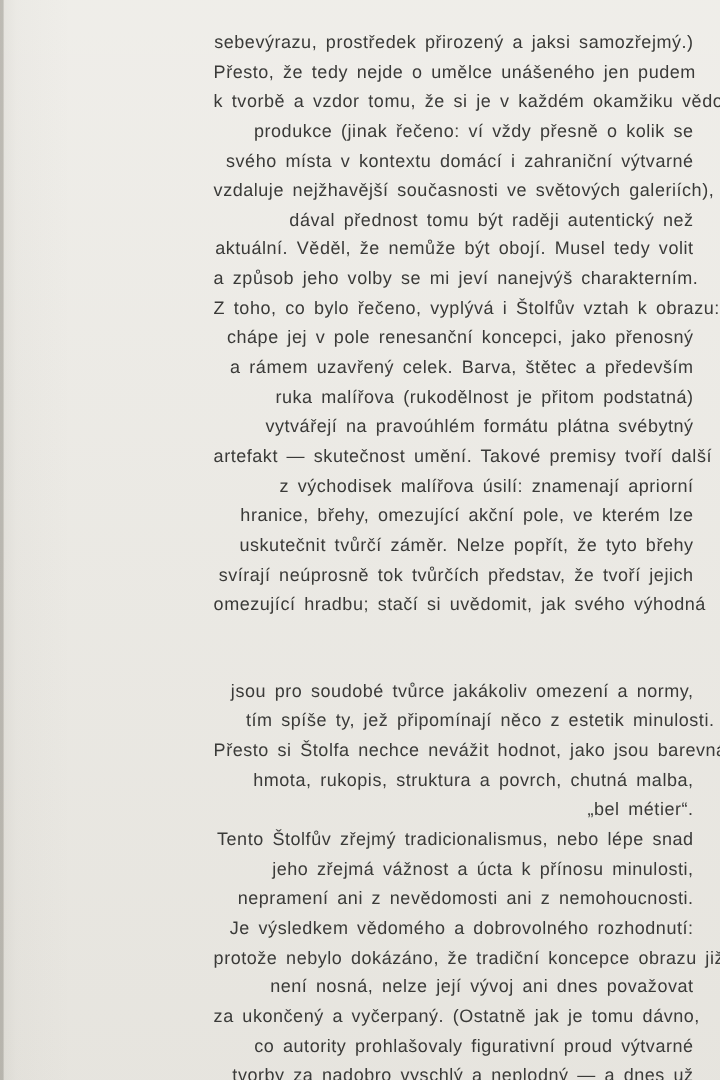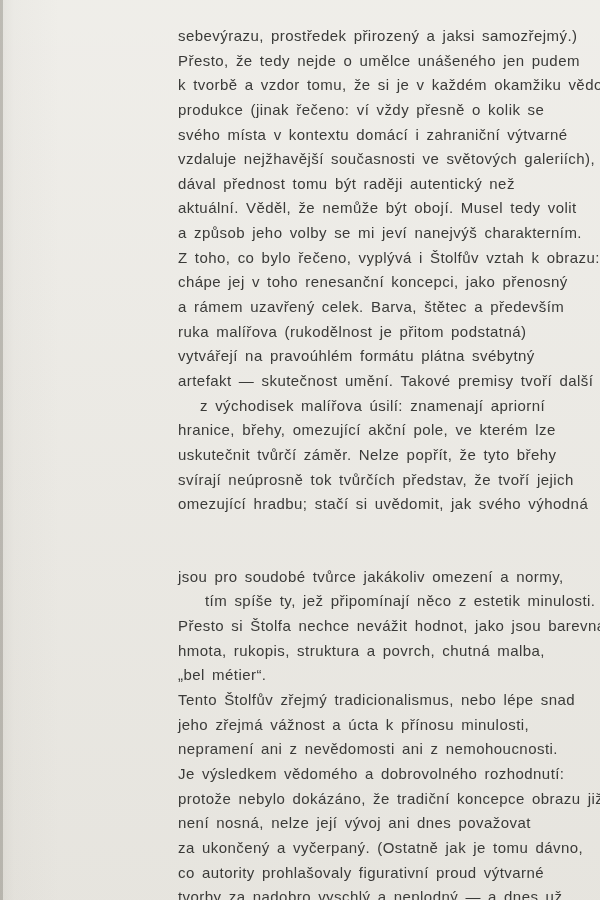--- a/index.html
+++ b/index.html
@@ -13,20 +13,21 @@
     background: #eae8e2;
     font-family: "Liberation Sans", "DejaVu Sans", sans-serif;
   }
   .scan {
     position: relative;
     width: 600px;
     height: 900px;
     background:
       linear-gradient(90deg, rgba(120,115,105,0.10) 0px, rgba(120,115,105,0.03) 14px, rgba(0,0,0,0) 60px),
       linear-gradient(180deg, rgba(255,255,255,0.25), rgba(0,0,0,0.015));
+    text-align: right;
   }
   .edge-line {
     position: absolute;
     left: 0; top: 0;
     width: 3px; height: 900px;
     background: rgba(90,85,75,0.28);
   }
   .textblock {
     position: absolute;
     left: 178px;
@@ -54,21 +55,21 @@
       <div class="line" style="color: rgb(58, 58, 56);">sebevýrazu, prostředek přirozený a jaksi samozřejmý.)</div>
       <div class="line" style="color: rgb(58, 58, 56);">Přesto, že tedy nejde o umělce unášeného jen pudem</div>
       <div class="line" style="color: rgb(58, 58, 56);">k tvorbě a vzdor tomu, že si je v každém okamžiku vědom</div>
       <div class="line" style="color: rgb(58, 58, 56);">produkce (jinak řečeno: ví vždy přesně o kolik se</div>
       <div class="line" style="color: rgb(58, 58, 56);">svého místa v kontextu domácí i zahraniční výtvarné</div>
       <div class="line" style="color: rgb(58, 58, 56);">vzdaluje nejžhavější současnosti ve světových galeriích),</div>
       <div class="line" style="color: rgb(58, 58, 56);">dával přednost tomu být raději autentický než</div>
       <div class="line" style="color: rgb(58, 58, 56);">aktuální. Věděl, že nemůže být obojí. Musel tedy volit</div>
       <div class="line" style="color: rgb(58, 58, 56);">a způsob jeho volby se mi jeví nanejvýš charakterním.</div>
       <div class="line" style="color: rgb(58, 58, 56);">Z toho, co bylo řečeno, vyplývá i Štolfův vztah k obrazu:</div>
-      <div class="line" style="color: rgb(58, 58, 56);">chápe jej v toho renesanční koncepci, jako přenosný</div>
+      <div class="line" style="color: rgb(58, 58, 56);">chápe jej v pole renesanční koncepci, jako přenosný</div>
       <div class="line" style="color: rgb(58, 58, 56);">a rámem uzavřený celek. Barva, štětec a především</div>
       <div class="line" style="color: rgb(58, 58, 56);">ruka malířova (rukodělnost je přitom podstatná)</div>
       <div class="line" style="color: rgb(58, 58, 56);">vytvářejí na pravoúhlém formátu plátna svébytný</div>
       <div class="line" style="color: rgb(58, 58, 56);">artefakt — skutečnost umění. Takové premisy tvoří další</div>
       <div class="line" style="color: rgb(58, 58, 56); margin-left: 22px;">z východisek malířova úsilí: znamenají apriorní</div>
       <div class="line" style="color: rgb(58, 58, 56);">hranice, břehy, omezující akční pole, ve kterém lze</div>
       <div class="line" style="color: rgb(58, 58, 56);">uskutečnit tvůrčí záměr. Nelze popřít, že tyto břehy</div>
       <div class="line" style="color: rgb(58, 58, 56);">svírají neúprosně tok tvůrčích představ, že tvoří jejich</div>
       <div class="line" style="color: rgb(58, 58, 56);">omezující hradbu; stačí si uvědomit, jak svého výhodná</div>
       <div class="line" style="color: rgb(58, 58, 56); margin-top: 48px;">jsou pro soudobé tvůrce jakákoliv omezení a normy,</div>

